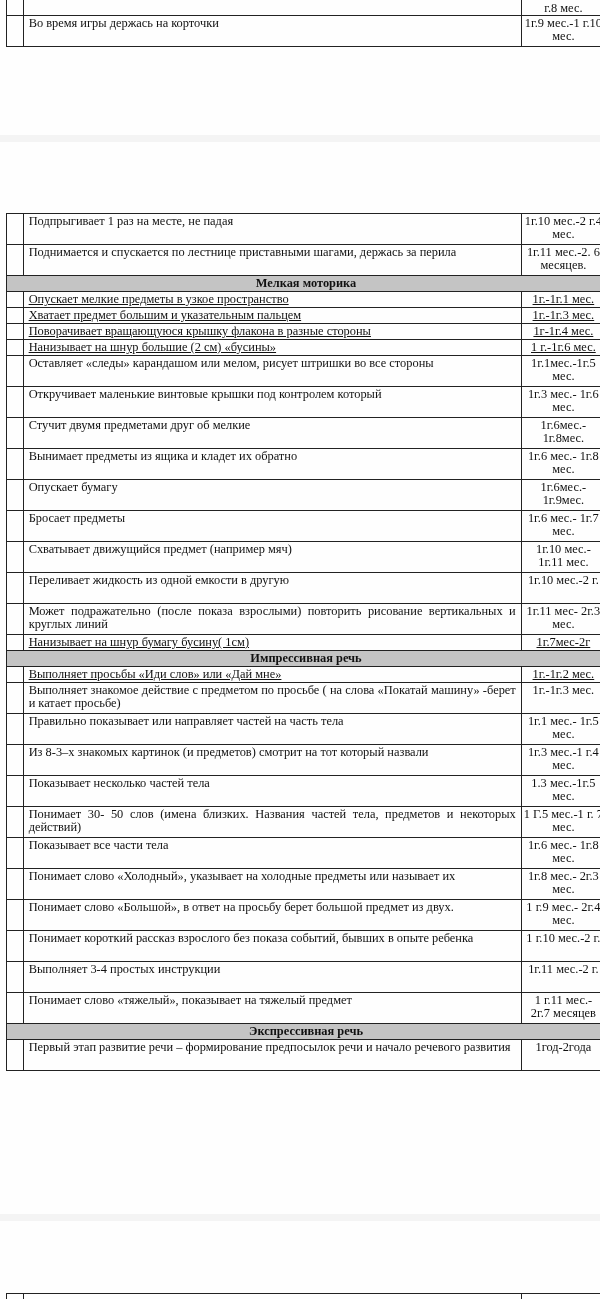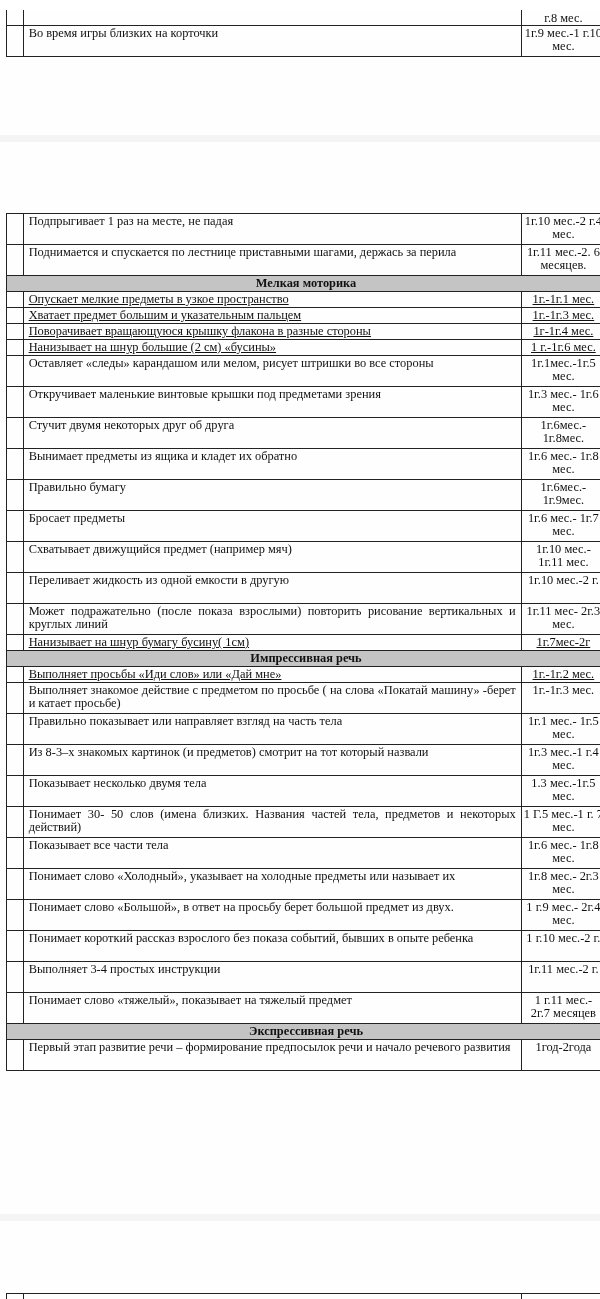--- a/index.html
+++ b/index.html
@@ -12,31 +12,31 @@
   td.num { width: 15px; padding: 0; }
   td.desc { width: 468px; text-align: justify; }
   td.age { width: 76px; text-align: center; padding: 1px 2px 0 2px; }
   tr.section td { background: #c4c4c4; font-weight: bold; text-align: center; padding: 1px 0; }
   tr.h1 td { height: 14px; text-decoration: underline; }
   tr.h2 td { height: 29px; }
 </style>
 </head>
 <body>
 
-<div class="page" style="top:10px; height:135px;">
+<div class="page" style="top:0; height:135px;">
   <table style="top:-16px;">
     <tbody>
         <tr class="h2">
       <td class="num"></td>
       <td class="desc"></td>
       <td class="age" style="vertical-align:bottom;">г.8 мес.</td>
     </tr>
     <tr class="h2">
       <td class="num"></td>
-      <td class="desc">Во время игры близких на корточки</td>
+      <td class="desc">Во время игры держась на корточки</td>
       <td class="age">1г.9 мес.-1 г.10 мес.</td>
     </tr>
   </tbody>
     </table>
 </div>
 
 <div class="gap" style="top:135px;"></div>
 
 <div class="page" style="top:142px; height:1072px;">
   <table style="top:71px;">
@@ -75,36 +75,36 @@
           <td class="desc">Нанизывает на шнур большие (2 см) «бусины»</td>
           <td class="age">1 г.-1г.6 мес.</td>
         </tr>
     <tr class="h2">
           <td class="num"></td>
           <td class="desc">Оставляет «следы» карандашом или мелом, рисует штришки во все стороны</td>
           <td class="age">1г.1мес.-1г.5 мес.</td>
         </tr>
     <tr class="h2">
           <td class="num"></td>
-          <td class="desc">Откручивает маленькие винтовые крышки под предметами зрения</td>
+          <td class="desc">Откручивает маленькие винтовые крышки под контролем который</td>
           <td class="age">1г.3 мес.- 1г.6 мес.</td>
         </tr>
     <tr class="h2">
           <td class="num"></td>
-          <td class="desc">Стучит двумя некоторых друг об друга</td>
+          <td class="desc">Стучит двумя предметами друг об мелкие</td>
           <td class="age">1г.6мес.- 1г.8мес.</td>
         </tr>
     <tr class="h2">
           <td class="num"></td>
           <td class="desc">Вынимает предметы из ящика и кладет их обратно</td>
           <td class="age">1г.6 мес.- 1г.8 мес.</td>
         </tr>
     <tr class="h2">
           <td class="num"></td>
-          <td class="desc">Правильно бумагу</td>
+          <td class="desc">Опускает бумагу</td>
           <td class="age">1г.6мес.- 1г.9мес.</td>
         </tr>
     <tr class="h2">
           <td class="num"></td>
           <td class="desc">Бросает предметы</td>
           <td class="age">1г.6 мес.- 1г.7 мес.</td>
         </tr>
     <tr class="h2">
           <td class="num"></td>
           <td class="desc">Схватывает движущийся предмет (например мяч)</td>
@@ -134,31 +134,31 @@
           <td class="desc">Выполняет просьбы «Иди слов» или «Дай мне»</td>
           <td class="age">1г.-1г.2 мес.</td>
         </tr>
     <tr class="h2">
           <td class="num"></td>
           <td class="desc">Выполняет знакомое действие с предметом по просьбе ( на слова «Покатай машину» -берет и катает просьбе)</td>
           <td class="age">1г.-1г.3 мес.</td>
         </tr>
     <tr class="h2">
           <td class="num"></td>
-          <td class="desc">Правильно показывает или направляет взгляд на часть тела</td>
+          <td class="desc">Правильно показывает или направляет частей на часть тела</td>
           <td class="age">1г.1 мес.- 1г.5 мес.</td>
         </tr>
     <tr class="h2">
           <td class="num"></td>
           <td class="desc">Из 8-3–х знакомых картинок (и предметов) смотрит на тот который назвали</td>
           <td class="age">1г.3 мес.-1 г.4 мес.</td>
         </tr>
     <tr class="h2">
           <td class="num"></td>
-          <td class="desc">Показывает несколько двумя тела</td>
+          <td class="desc">Показывает несколько частей тела</td>
           <td class="age">1.3 мес.-1г.5 мес.</td>
         </tr>
     <tr class="h2">
           <td class="num"></td>
           <td class="desc">Понимает 30- 50 слов (имена близких. Названия частей тела, предметов и некоторых действий)</td>
           <td class="age">1 Г.5 мес.-1 г. 7 мес.</td>
         </tr>
     <tr class="h2">
           <td class="num"></td>
           <td class="desc">Показывает все части тела</td>

